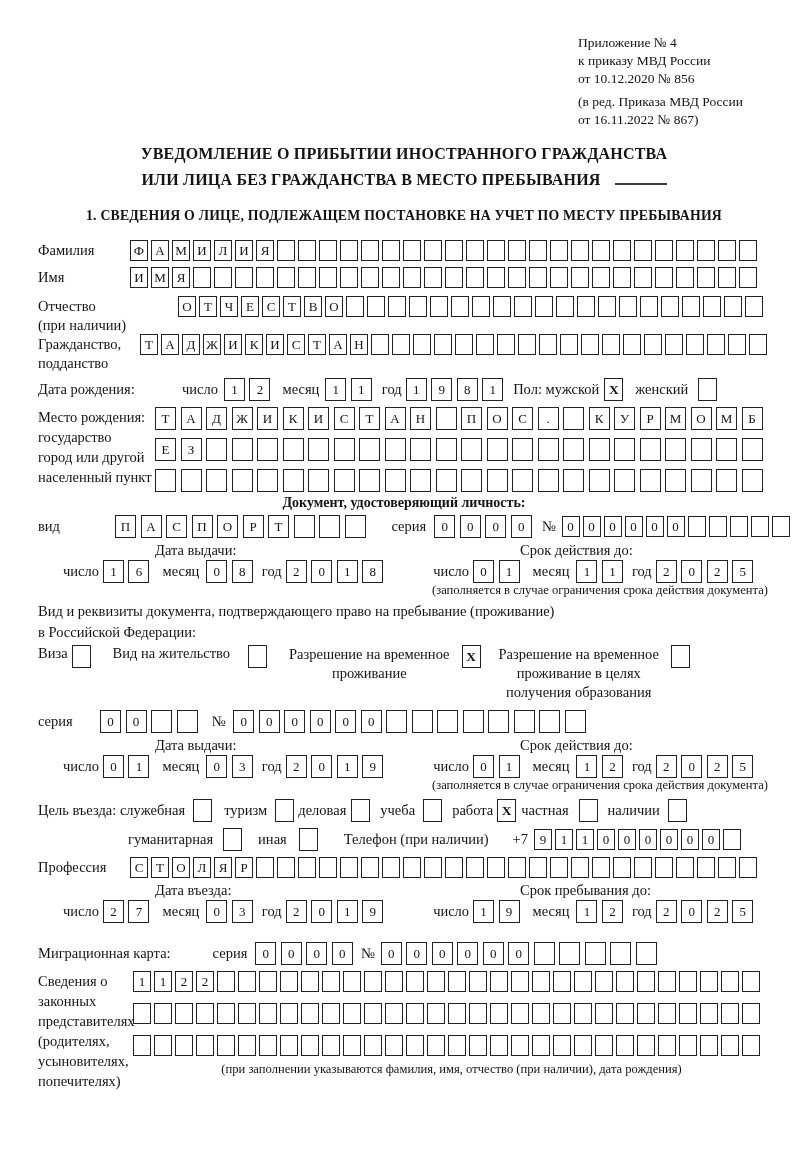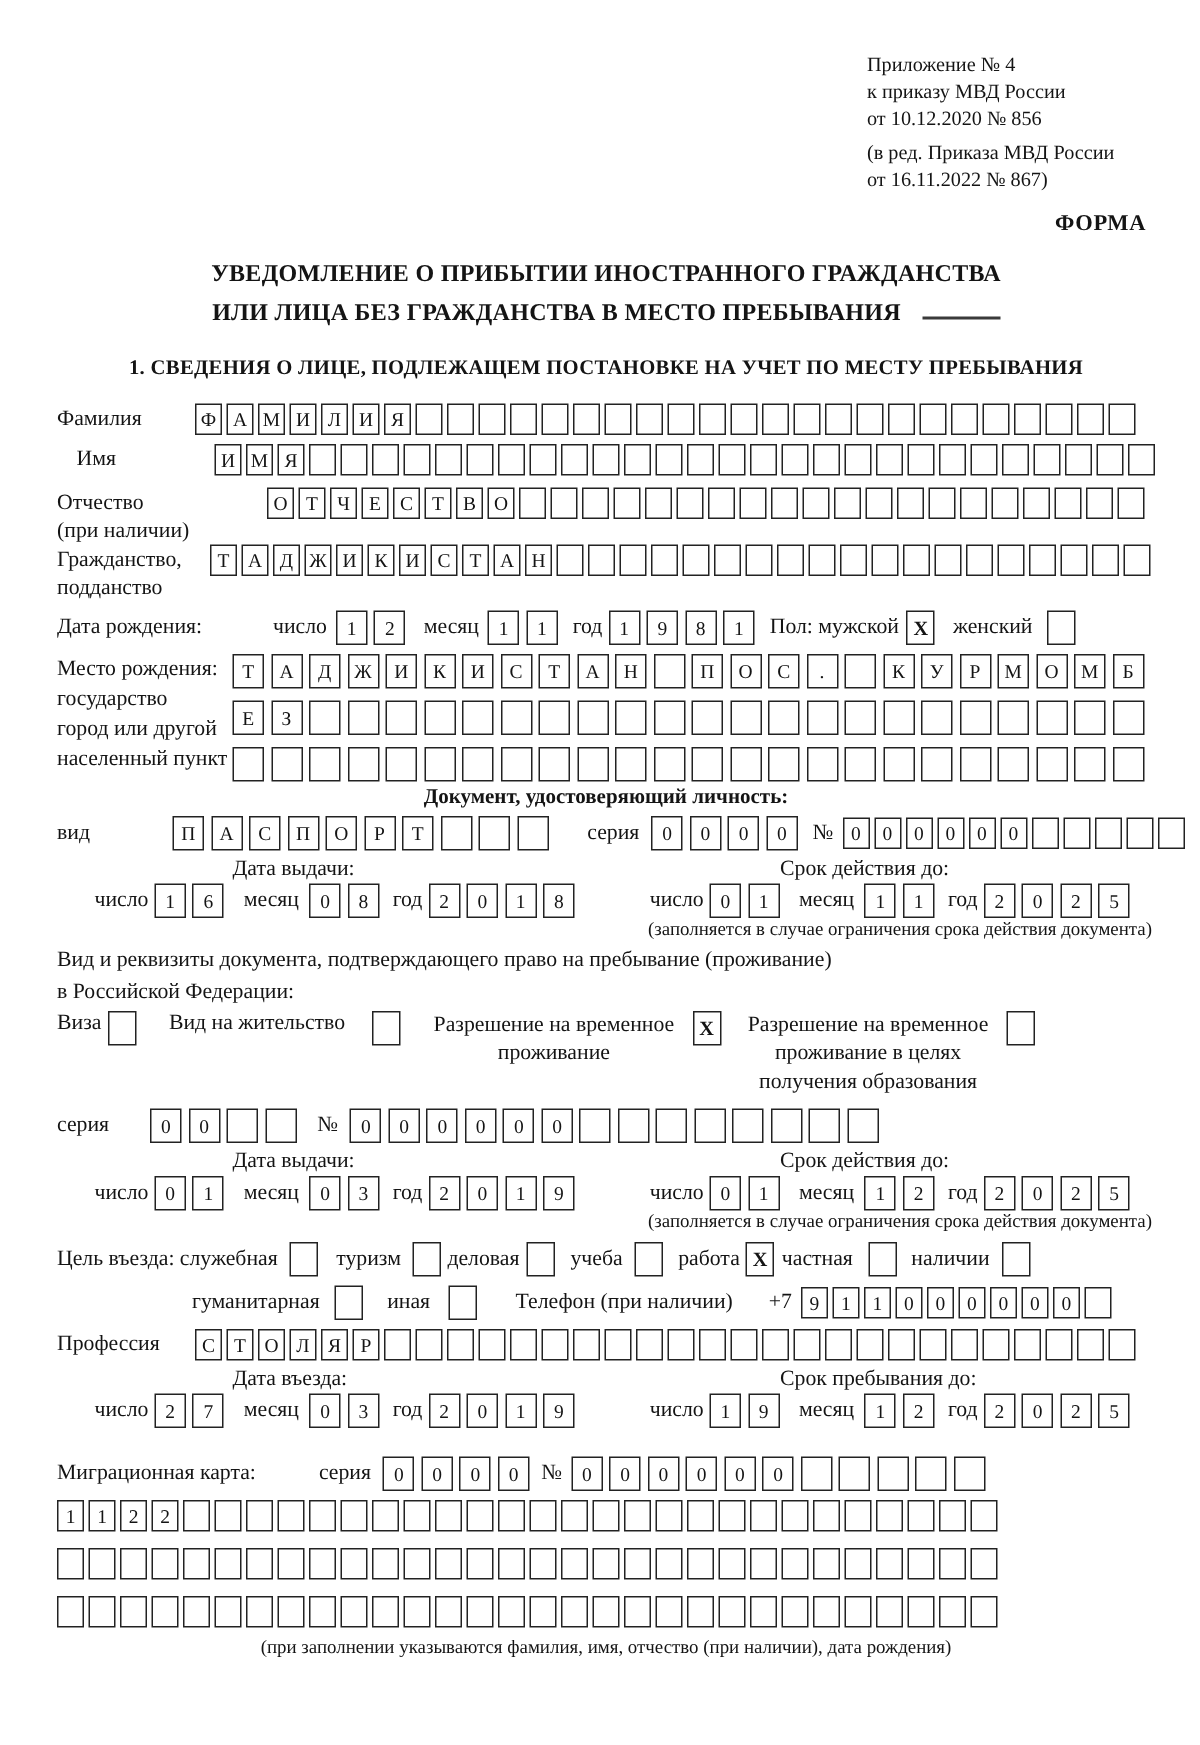--- a/index.html
+++ b/index.html
@@ -43,21 +43,20 @@
 <div class="page">
 
   <div class="hdr">
     <div>Приложение № 4</div>
     <div>к приказу МВД России</div>
     <div>от 10.12.2020 № 856</div>
     <div class="amend">(в ред. Приказа МВД России</div>
     <div>от 16.11.2022 № 867)</div>
   </div>
 
-  <div class="forma">ФОРМА</div>
 
   <div class="title">
     <div>УВЕДОМЛЕНИЕ О ПРИБЫТИИ ИНОСТРАННОГО ГРАЖДАНСТВА</div>
     <div>
       <span>ИЛИ ЛИЦА БЕЗ ГРАЖДАНСТВА В МЕСТО ПРЕБЫВАНИЯ</span><span class="blank"></span>
     </div>
   </div>
 
   <div class="section">1. СВЕДЕНИЯ О ЛИЦЕ, ПОДЛЕЖАЩЕМ ПОСТАНОВКЕ НА УЧЕТ ПО МЕСТУ ПРЕБЫВАНИЯ</div>
 
@@ -90,21 +89,21 @@
           <div class="bx"></div>
           <div class="bx"></div>
           <div class="bx"></div>
           <div class="bx"></div>
           <div class="bx"></div>
           <div class="bx"></div>
           <div class="bx"></div>
           <div class="bx"></div>
         </div>
       </div>
-      <div class="line" style="margin-top: 6px; margin-left: 13px;">
+      <div class="line" style="margin-top: 6px;">
         <div class="lab" style="width: 92px;">Имя</div>
         <div class="boxes">
           <div class="bx">И</div>
           <div class="bx">М</div>
           <div class="bx">Я</div>
           <div class="bx"></div>
           <div class="bx"></div>
           <div class="bx"></div>
           <div class="bx"></div>
           <div class="bx"></div>
@@ -607,20 +606,28 @@
           <div class="bx">0</div>
           <div class="bx">0</div>
           <div class="bx"></div>
           <div class="bx"></div>
           <div class="bx"></div>
           <div class="bx"></div>
           <div class="bx"></div>
         </div>
       </div>
       <div class="grp" style="margin-top: 6px;">
+        <div class="grp-l" style="width: 95px;">
+          <div>Сведения о</div>
+          <div>законных</div>
+          <div>представителях</div>
+          <div>(родителях,</div>
+          <div>усыновителях,</div>
+          <div>попечителях)</div>
+        </div>
         <div class="grp-r">
           <div class="boxes">
             <div class="bx">1</div>
             <div class="bx">1</div>
             <div class="bx">2</div>
             <div class="bx">2</div>
             <div class="bx"></div>
             <div class="bx"></div>
             <div class="bx"></div>
             <div class="bx"></div>

